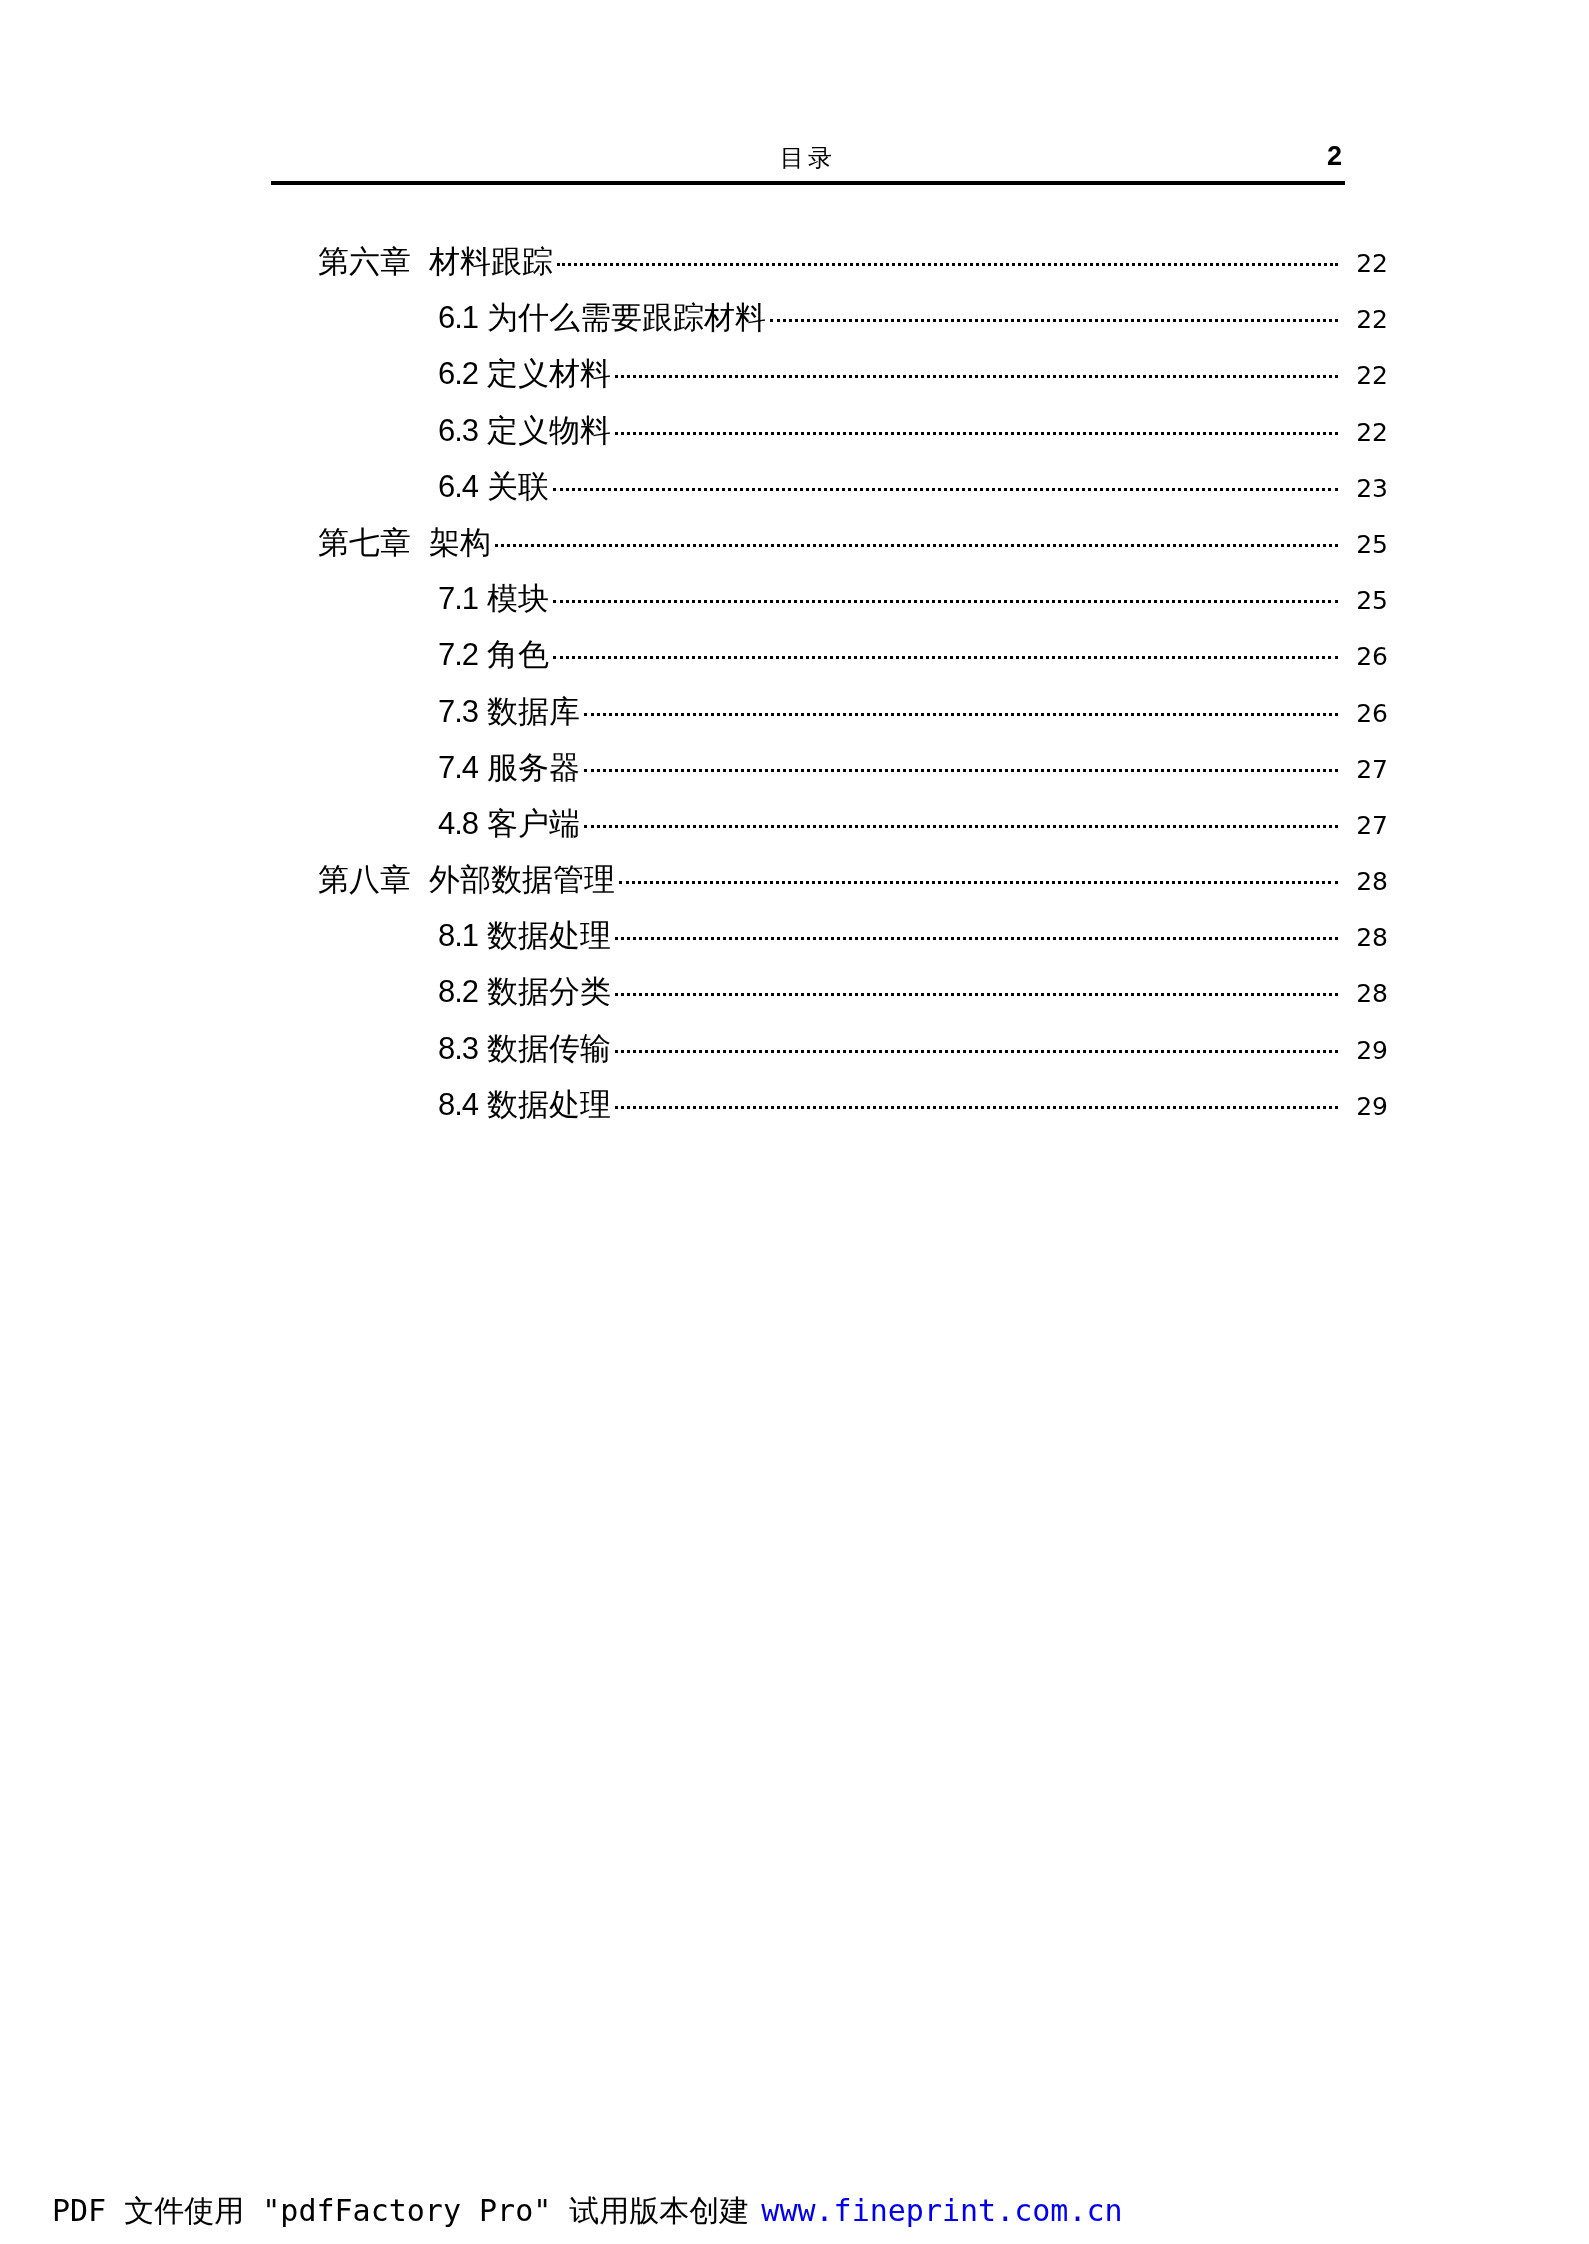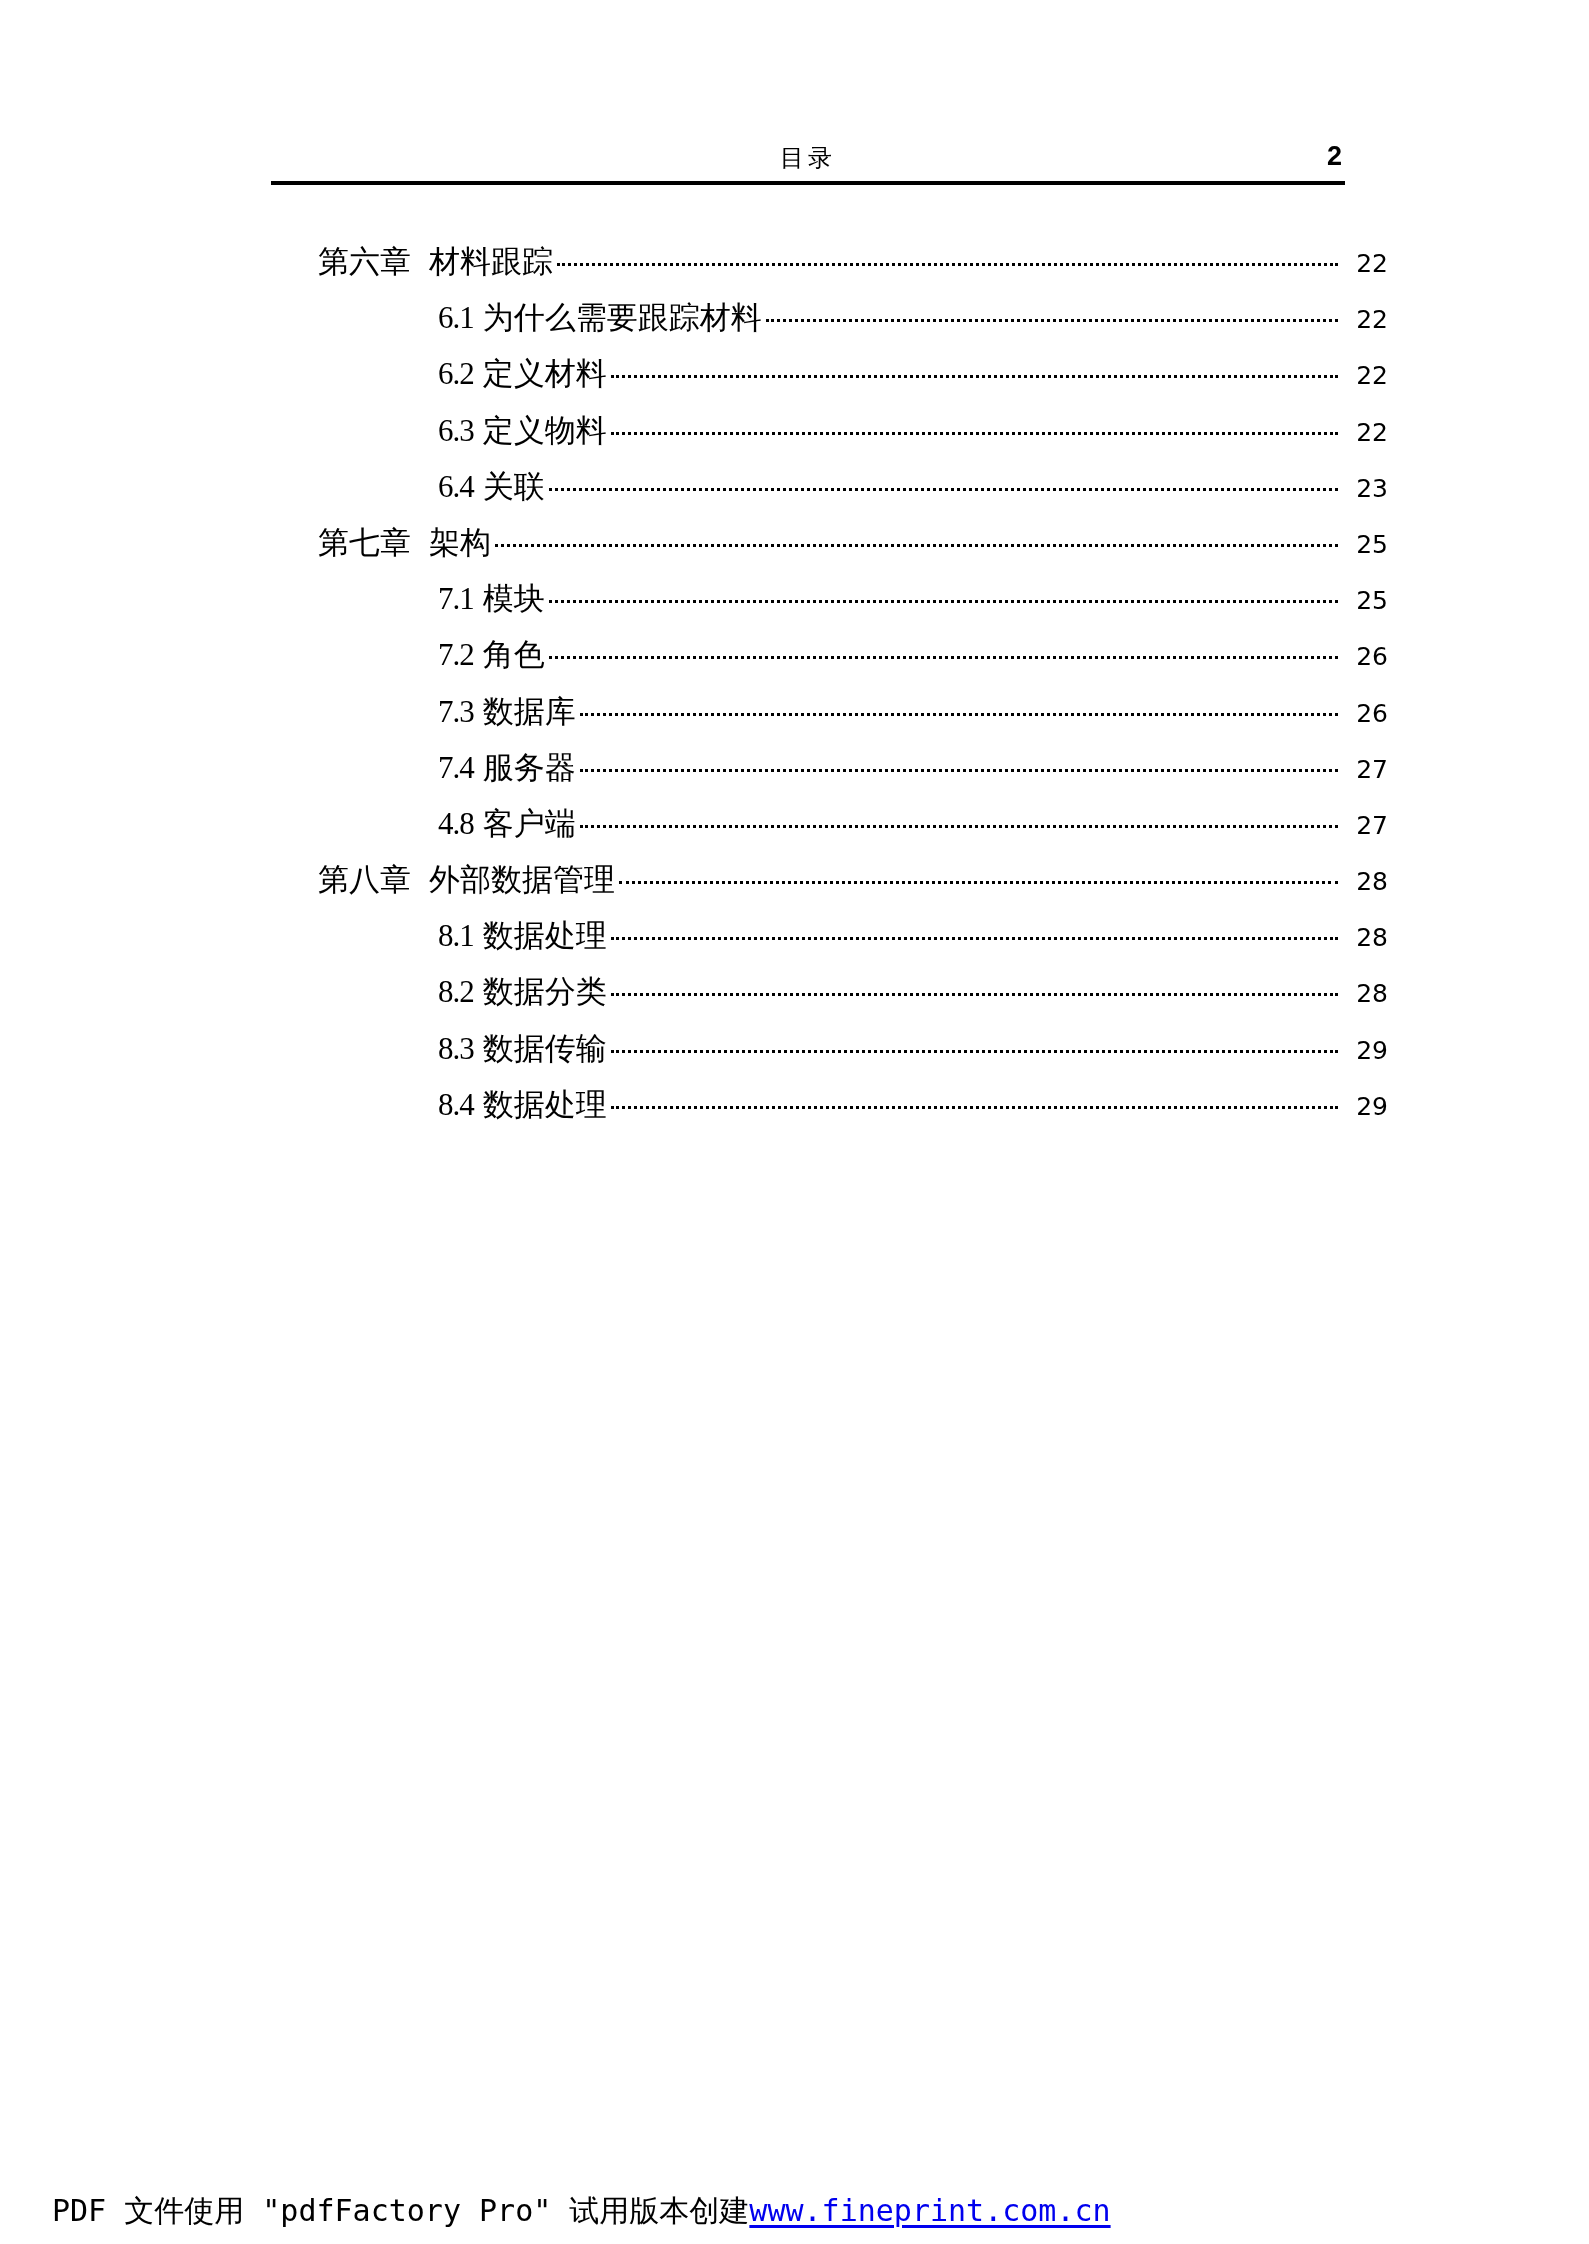--- a/index.html
+++ b/index.html
@@ -63,21 +63,21 @@
       line-height: 40px;
       white-space: nowrap;
     }
     .toc-row.chapter .toc-label {
       font-family: "DejaVu Sans", "Liberation Sans", sans-serif;
     }
     .toc-row.section {
       padding-left: 120px;
     }
     .toc-num {
-      font-family: Liberation Serif, serif;
+      font-family: Liberation Sans, sans-serif;
       font-size: 31px;
       letter-spacing: -1px;
       margin-right: 9px;
     }
     .toc-label {
       font-family: "DejaVu Serif", "Liberation Serif", serif;
       font-size: 31px;
     }
     .toc-row.chapter .toc-label .chap-name {
       margin-left: 18px;
@@ -99,21 +99,21 @@
       position: absolute;
       left: 52px;
       top: 2191px;
       font-family: "DejaVu Sans Mono", "Liberation Mono", monospace;
       font-size: 30px;
       white-space: nowrap;
       color: #000000;
     }
     .footer-link {
       color: #0000ee;
-      text-decoration: underline;
+      margin-left: 12px;
       text-underline-offset: 4px;
     }
   </style>
 </head>
 <body>
 
 <div class="page-header">
   <div class="header-title">目录</div>
   <div class="header-page">2</div>
   <div class="header-rule"></div>

